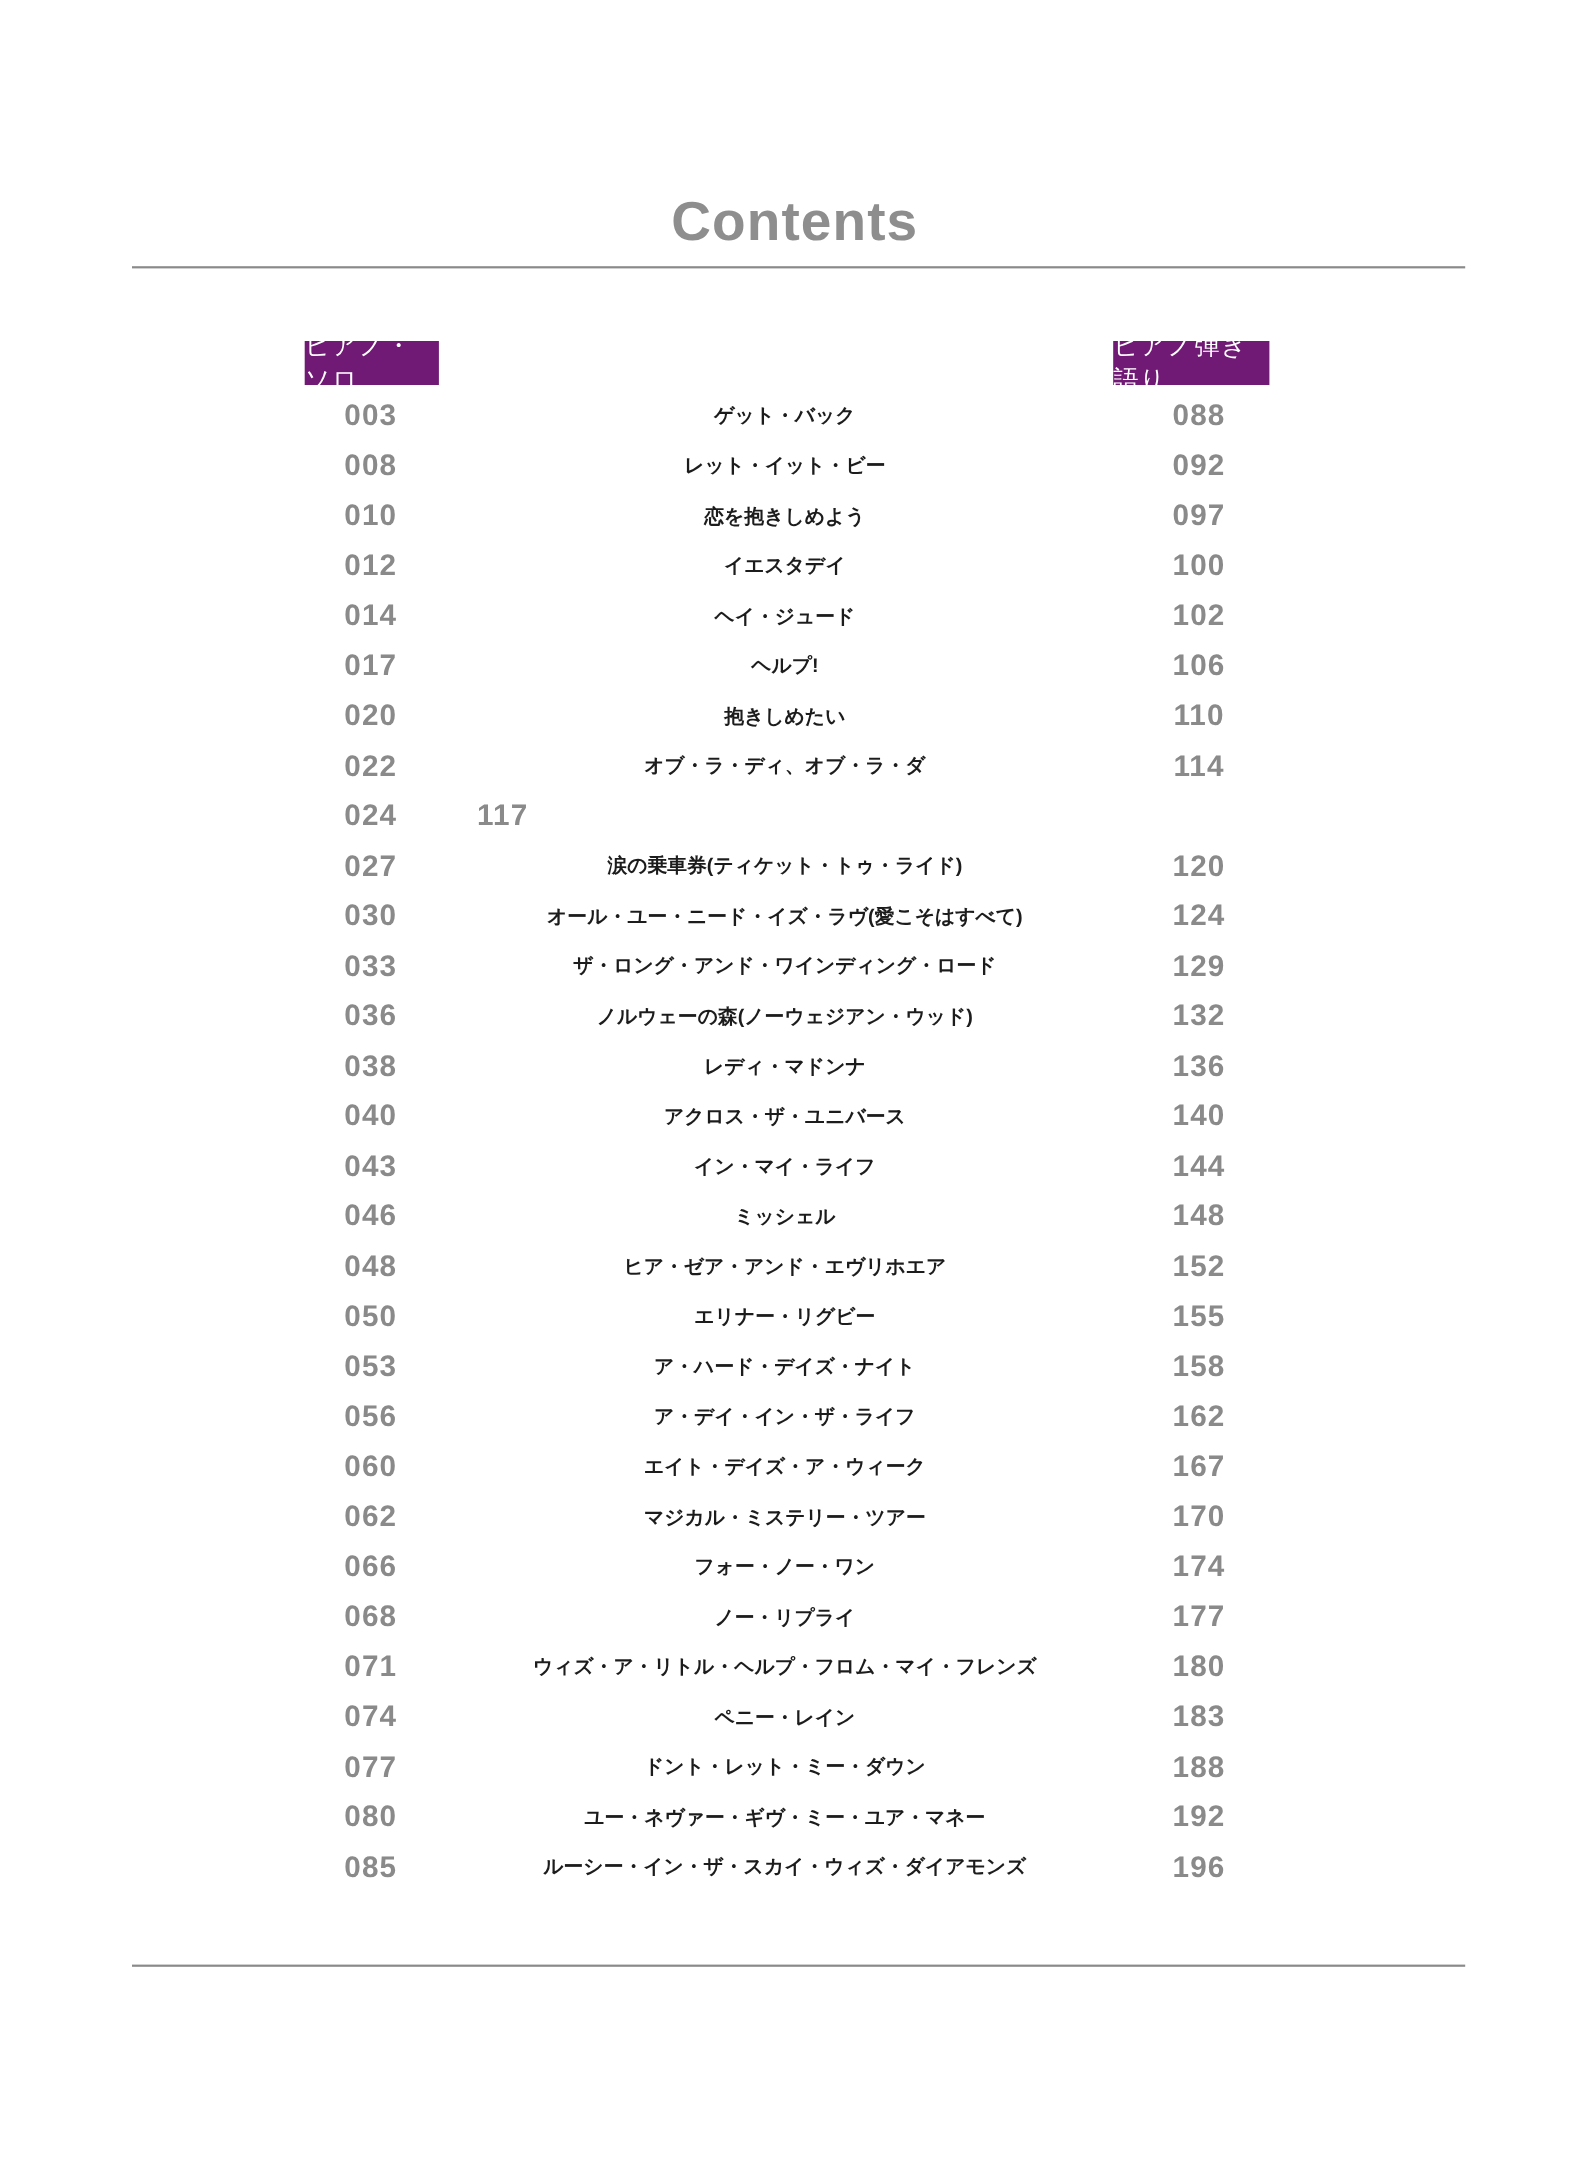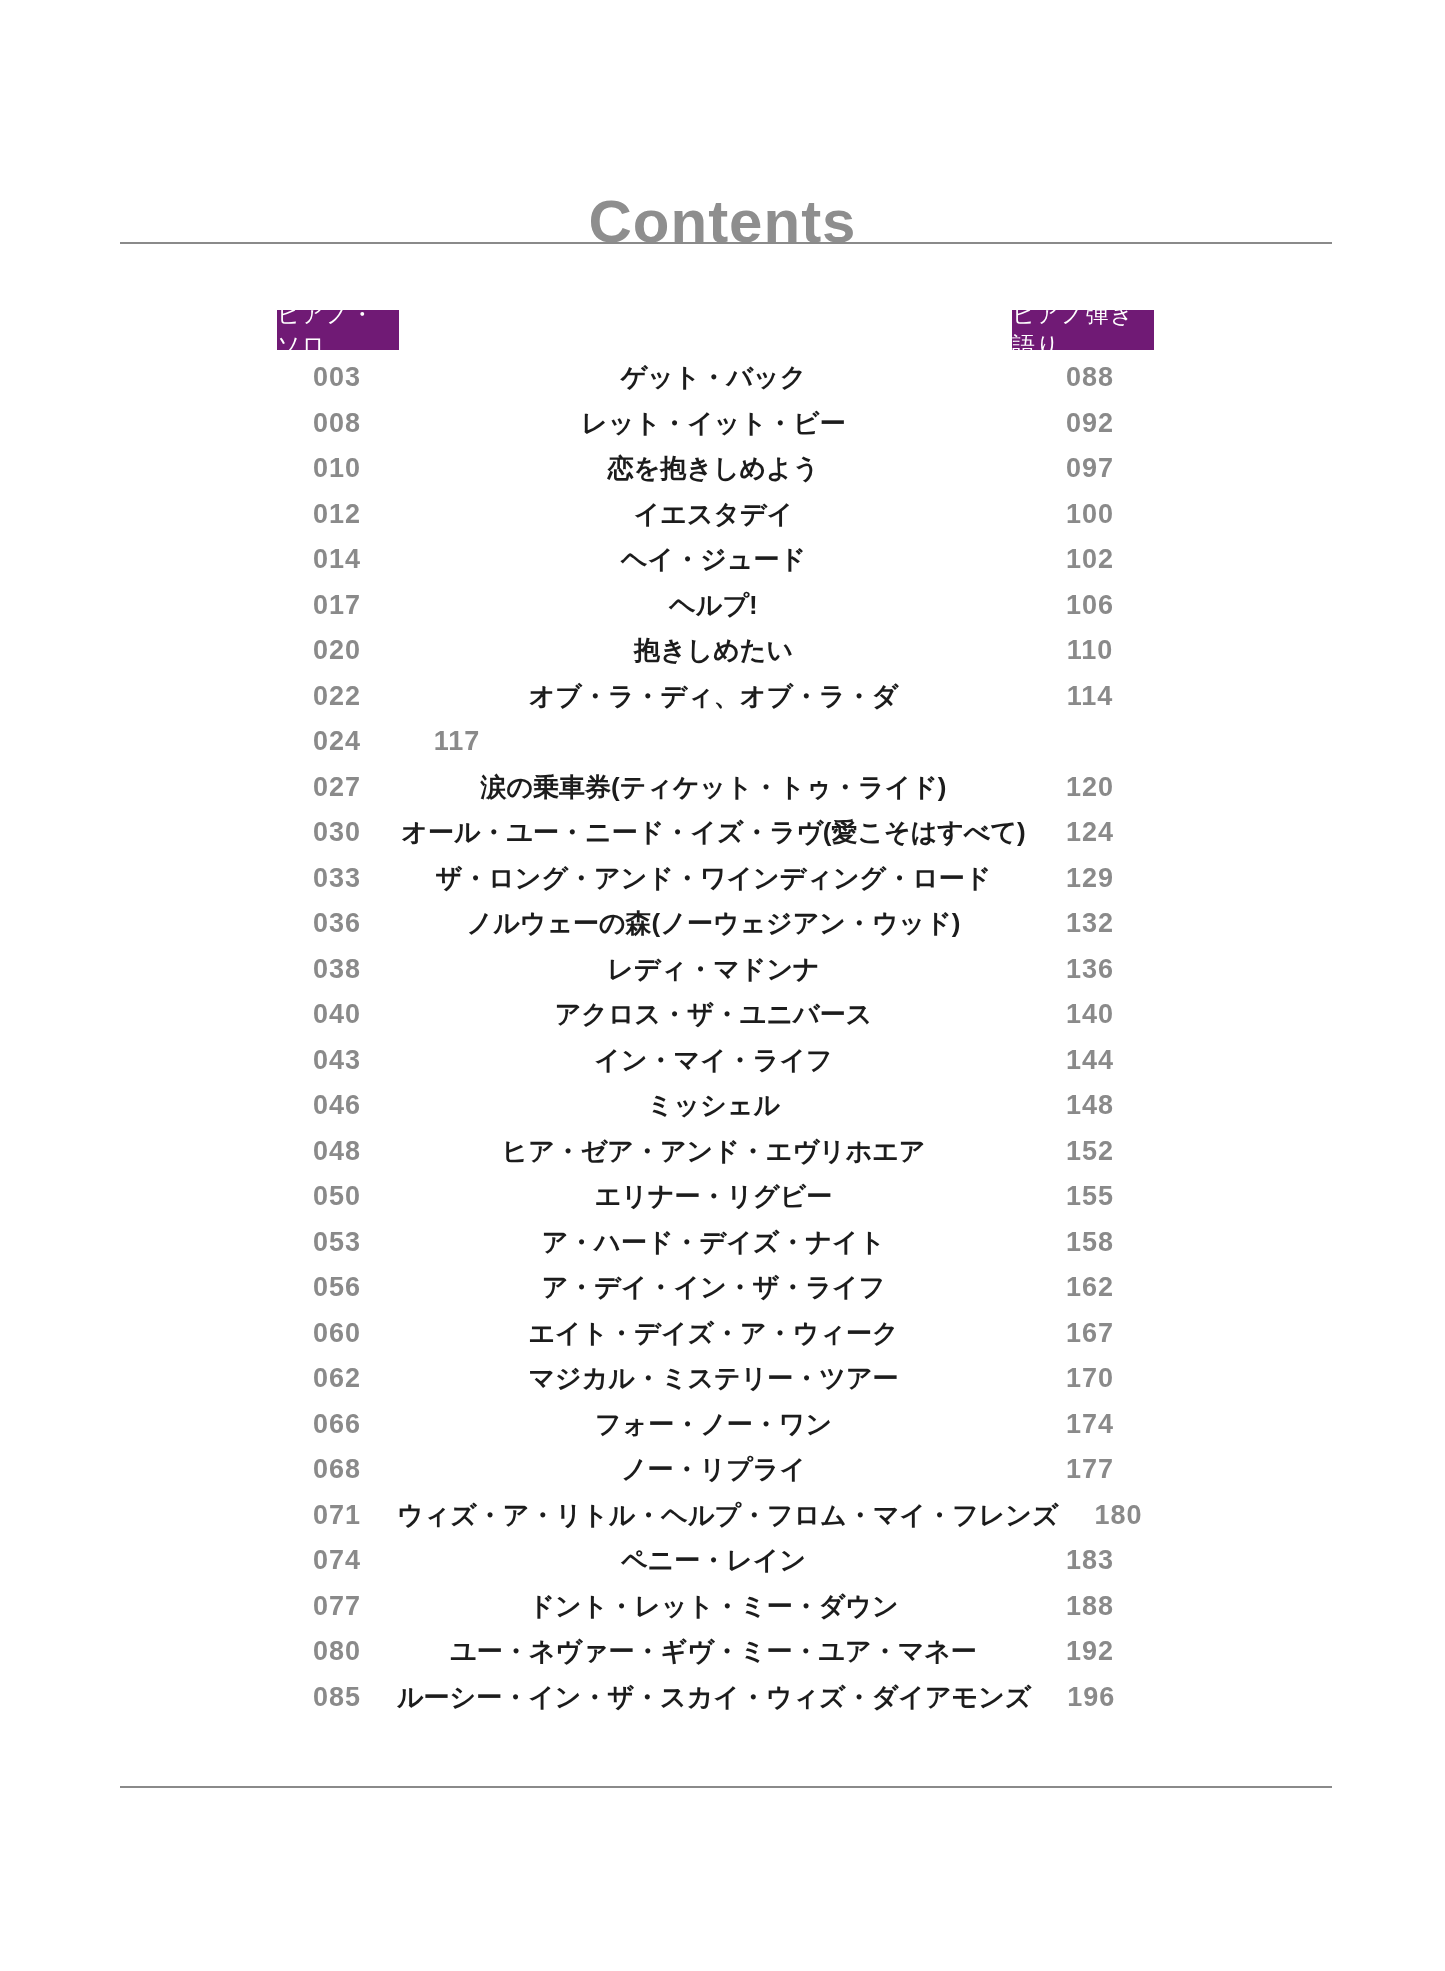--- a/index.html
+++ b/index.html
@@ -10,25 +10,25 @@
   }
   .page {
     position: relative;
     width: 1445px;
     height: 1971px;
     background: #ffffff;
     overflow: hidden;
   }
   .contents-title {
     position: absolute;
-    top: 192px;
+    top: 176px;
     left: 0;
     width: 100%;
     text-align: center;
-    font-size: 60px;
+    font-size: 50px;
     line-height: 1;
     font-weight: bold;
     color: #8e8e8e;
     letter-spacing: 1px;
   }
   .rule {
     position: absolute;
     left: 120px;
     width: 1212px;
     height: 2px;
@@ -70,21 +70,21 @@
     flex: none;
     text-align: center;
     font-size: 27px;
     font-weight: bold;
     color: #8a8a8a;
     letter-spacing: 1px;
   }
   .song-title {
     flex: 1;
     text-align: center;
-    font-size: 26px;
+    font-size: 18px;
     font-weight: bold;
     color: #1c1c1c;
     white-space: nowrap;
   }
 </style>
 </head>
 <body>
 
 <div class="page">
 

